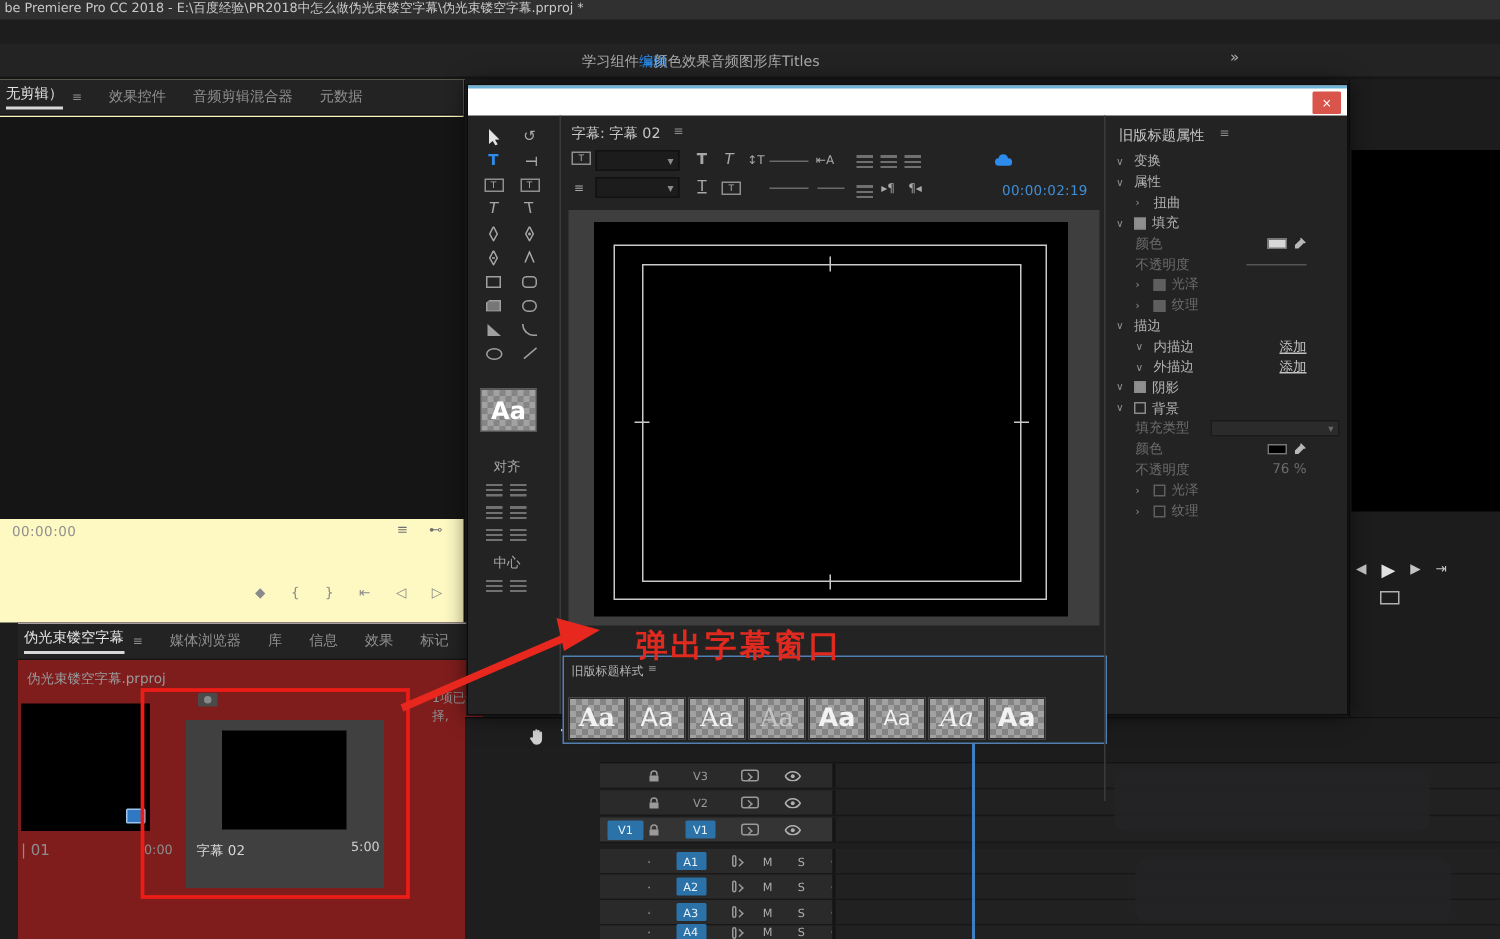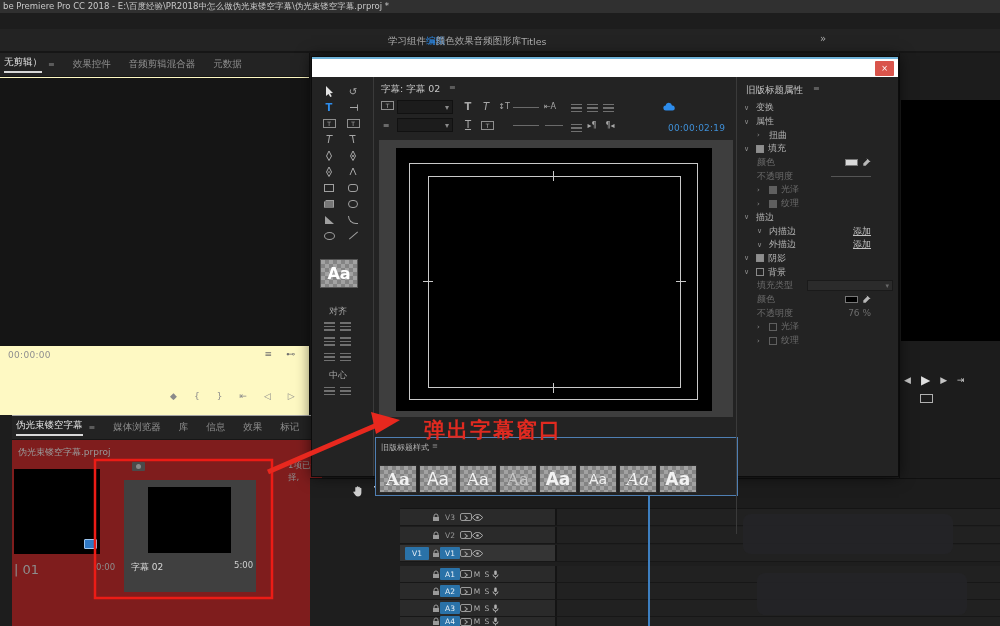--- a/index.html
+++ b/index.html
@@ -37,21 +37,21 @@
 
   
   #project-panel { left:0; top:415px; width:310px; height:211px; background:#7f1d1d; border-top:1px solid #a3a3a3;margin-left:12px; }
   #proj-file { position:absolute; left:6px; top:30px; font-size:9px; color:#9a9a9a; }
   #proj-selection { position:absolute; left:276px; top:44px; font-size:8.5px; color:#8d8d8d; }
   #proj-cam-icon { position:absolute; left:120px; top:46px; width:13px; height:9px; background:#4a4a4a; border-radius:1px; }
   #proj-cam-icon:before { content:""; position:absolute; left:4px; top:2px; width:5px; height:5px; background:#8a8a8a; border-radius:50%; }
   .thumb-black { background:#000; }
   #item1-thumb { left:2px; top:53px; width:86px; height:85px; }
   #item1-badge { left:72px; top:123px; width:13px; height:10px; background:#2f78c4; border-radius:1px; border:1px solid #9cc4ec; }
-  #item1-label { left:2px; top:146px; font-size:13px; color:#8d8d8d; }
+  #item1-label { left:2px; top:146px; font-size:10px; color:#8d8d8d; }
   #item1-dur { left:84px; top:146px; font-size:8.5px; color:#8d8d8d; }
   #item2-card { left:112px; top:64px; width:132px; height:112px; background:#404040; }
   #item2-thumb { left:24px; top:7px; width:83px; height:66px; }
   #item2-label { left:7px; top:81px; font-size:9px; color:#d8d8d8; }
   #item2-dur { left:110px; top:80px; font-size:8.5px; color:#cfcfcf; }
 
   
   #program-panel { left:899px; top:53px; width:101px; height:425px; background:#1c1c1c; border-left:1px solid #0e0e0e; }
   #pgm-view { position:absolute; left:1px; top:47px; width:100px; height:241px; background:#000; }
   #pgm-transport { position:absolute; left:0; top:320px; width:100px; display:flex; gap:10px; padding-left:4px; align-items:center; font-size:9px; color:#c4c4c4; }
@@ -141,21 +141,21 @@
   .swatch-mini { width:13px; height:7px; border:1px solid #777; }
   .dashline { width:40px; height:1px; background:#555; }
   .dd-mini { width:86px; height:11px; background:#2b2b2b; border:1px solid #1a1a1a; color:#6a6a6a; font-size:7px; line-height:10px; text-align:right; padding-right:3px; }
 
   
   #tools-strip { left:310px; top:478px; width:90px; height:148px; background:#1e1e1e; border-top:1px solid #101010; }
   #tool-type { position:absolute; left:64px; top:5px; color:#dcdcdc; font-size:11px; font-weight:bold; }
   #timeline { left:400px; top:478px; width:600px; height:148px; background:#1e1e1e; border-top:1px solid #101010; }
   #tl-ruler { position:absolute; left:0; top:0; width:600px; height:30px; background:#1c1c1c; border-bottom:1px solid #141414; }
   .trow { position:absolute; left:0; width:600px; height:17px; display:flex; align-items:center; border-bottom:1px solid #171717; }
-  .thead { width:155px; height:100%; background:#2a2a2a; display:flex; align-items:center; gap:0; padding-left:32px; flex:none; }
+  .thead { width:155px; height:100%; background:#2a2a2a; display:flex; align-items:center; gap:17px; padding-left:32px; flex:none; }
   .thead.sel { background:#343434; }
   .tlane { flex:1; height:100%; background:#212121; border-left:2px solid #141414; }
   .tname { min-width:20px; height:12px; font-size:7.5px; color:#9a9a9a; display:flex; align-items:center; justify-content:center; border-radius:1px; padding:0 2px; }
   .tname.blue { background:#2a72a8; color:#e8f1f8; }
   .srcbadge { position:absolute; left:5px; width:24px; height:13px; background:#2a72a8; color:#e8f1f8;
     font-size:7.5px; display:flex; align-items:center; justify-content:center; border-radius:1px; }
   .insicon { width:12px; height:8px; border:1px solid #9a9a9a; border-radius:2px; position:relative; }
   .insicon:before { content:""; position:absolute; left:2px; top:1.5px; width:3px; height:3px; border:1px solid #9a9a9a; border-left:none; border-top:none; transform:rotate(-45deg); }
   .msbtn { font-size:7.5px; color:#aeaeae; width:10px; text-align:center; }
   #playhead { position:absolute; left:248px; top:0; width:2px; height:148px; background:#3d7fc0; }

